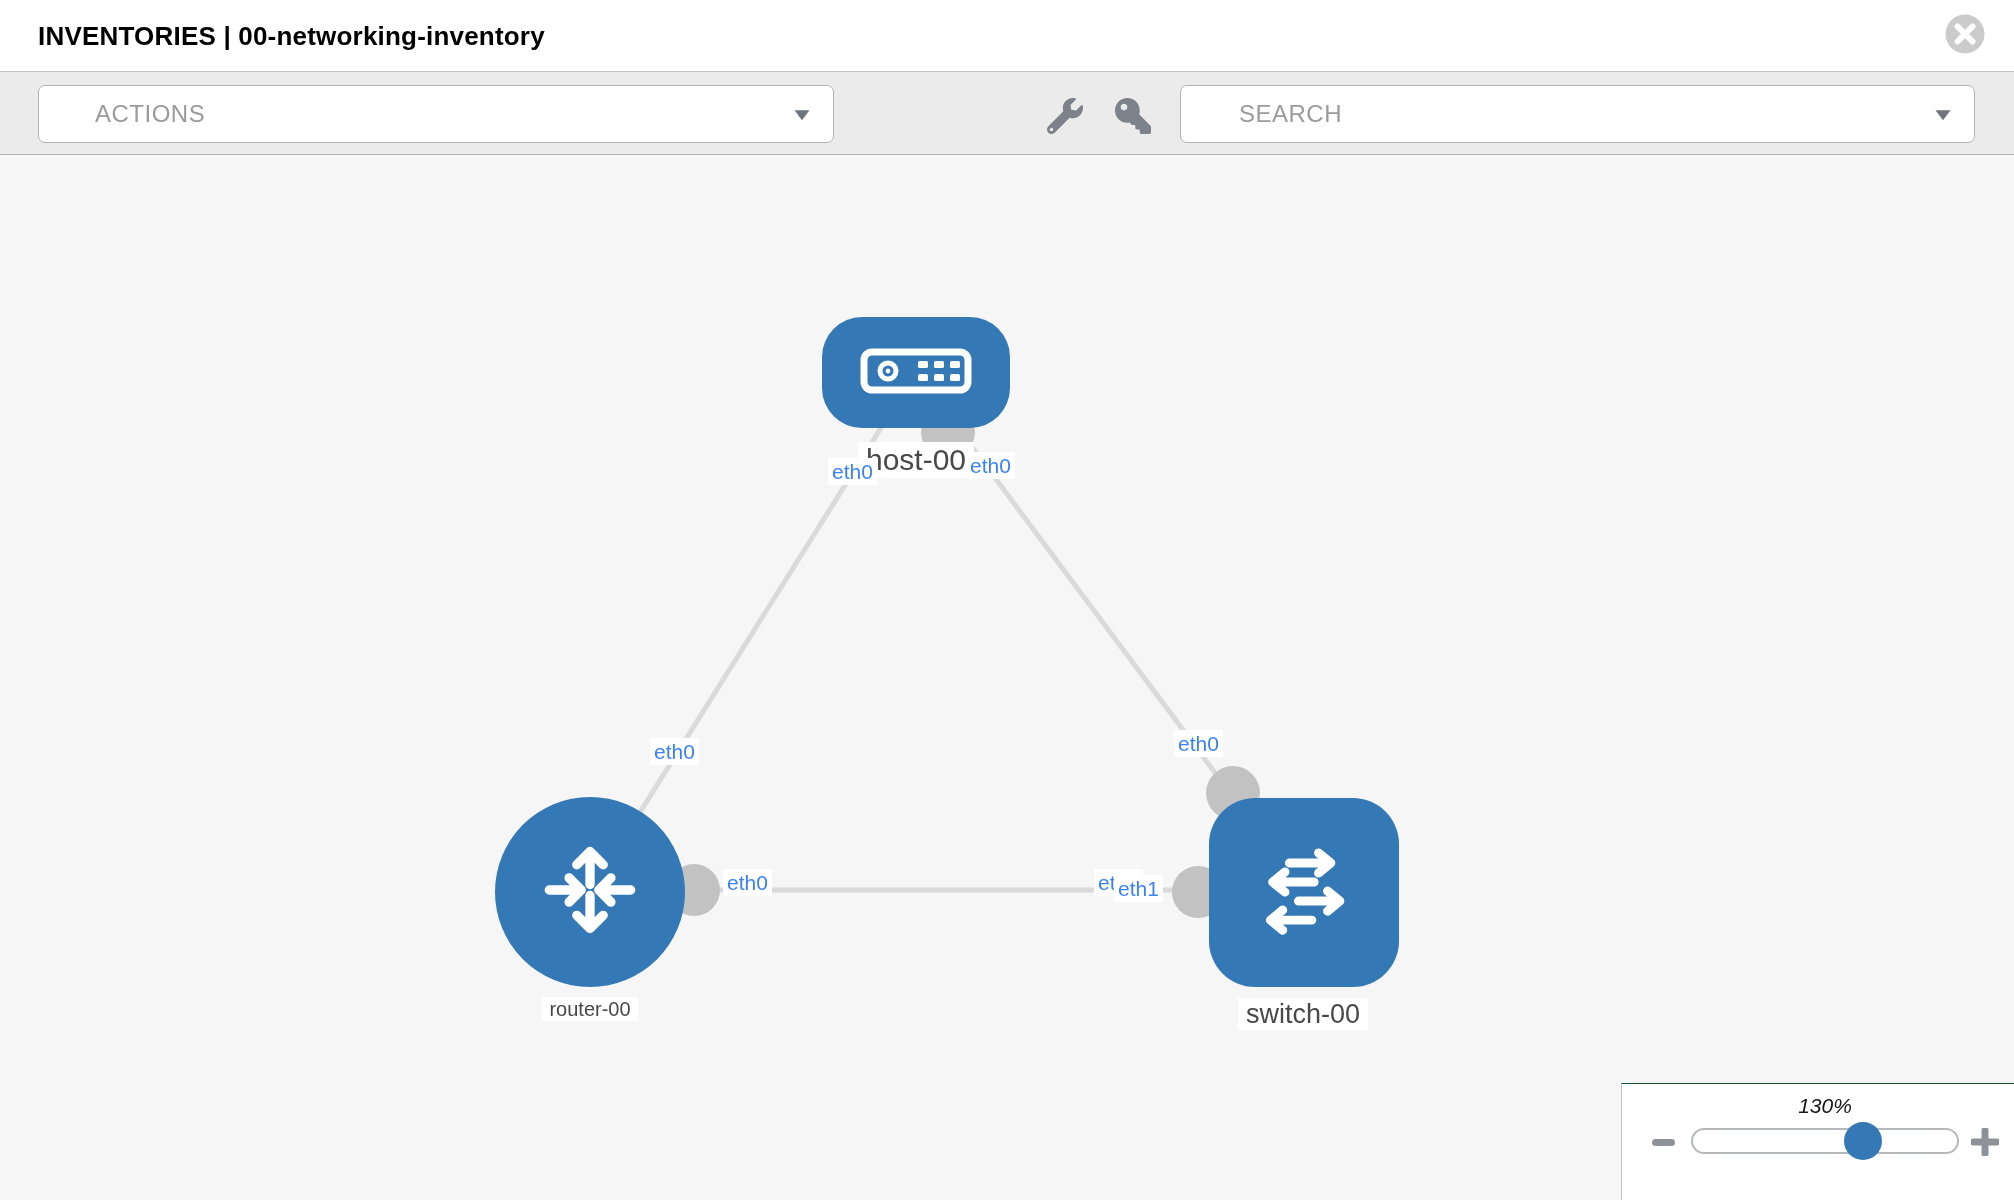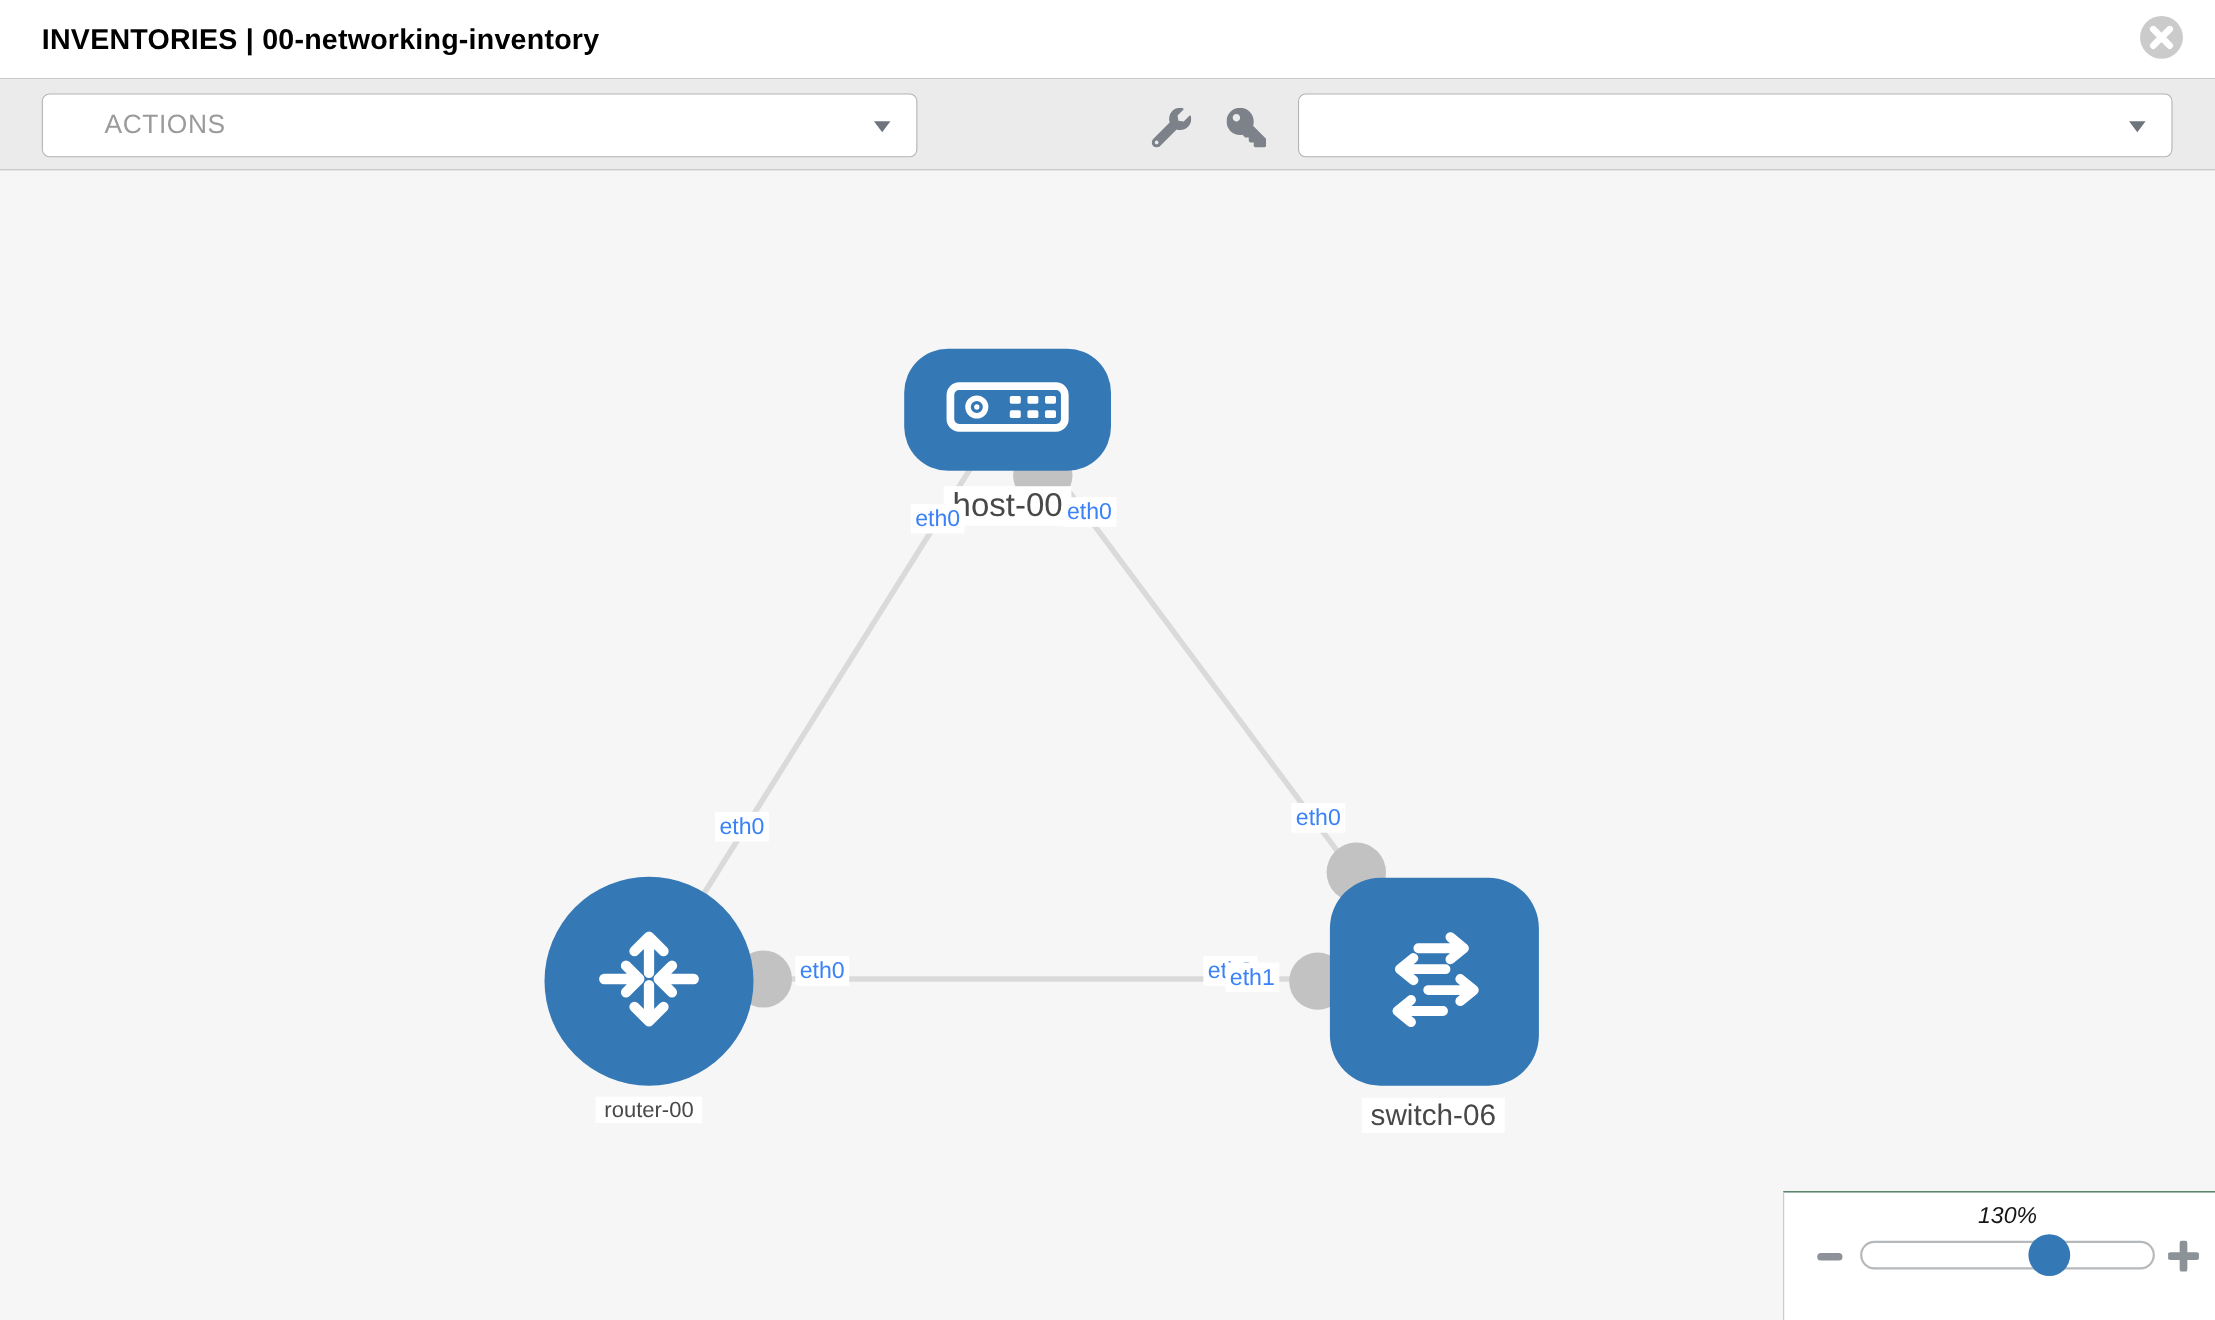--- a/index.html
+++ b/index.html
@@ -109,20 +109,21 @@
     <span>
       <svg width="36" height="36" viewBox="0 0 512 512">
         <g transform="scale(-1,1) translate(-512,0)">
           <path fill="#7c818a" d="M512 176.001C512 273.203 433.202 352 336 352c-11.22 0-22.19-1.062-32.827-3.069l-24.012 27.014A23.999 23.999 0 0 1 261.223 384H224v40c0 13.255-10.745 24-24 24h-40v40c0 13.255-10.745 24-24 24H24c-13.255 0-24-10.745-24-24v-78.059c0-6.365 2.529-12.47 7.029-16.971l161.802-161.802C163.108 219.656 160 198.169 160 176 160 78.798 238.797.001 335.999 0 433.488-.001 512 78.511 512 176.001zM336 128c0 26.51 21.49 48 48 48s48-21.49 48-48-21.49-48-48-48-48 21.49-48 48z"></path>
         </g>
       </svg>
     </span>
   </button>
 
   <div class="dropdown" id="search-dd">
+    <input class="search-input" type="text" placeholder="SEARCH" style="">
     <span class="dd-caret">
       <svg width="18" height="13" viewBox="0 0 18 13">
           <path d="M1.5 1.5 L16.5 1.5 L9 11.5 Z" fill="#6d747c"></path>
         </svg>
     </span>
   </div>
 </div>
 
 <div class="canvas">
 
@@ -169,21 +170,21 @@
         <path d="M37 25 L71 25 M63 16 L74 25 L63 34"></path>
         <path d="M59 42 L25 42 M33 33 L22 42 L33 51"></path>
         <path d="M45 59 L79 59 M71 50 L82 59 L71 68"></path>
         <path d="M57 76 L23 76 M31 67 L20 76 L31 85"></path>
       </svg>
     </span>
   </div>
 
   <div class="nodelabel" id="label-host">host-00</div>
   <div class="nodelabel" id="label-router">router-00</div>
-  <div class="nodelabel" id="label-switch">switch-06</div>
+  <div class="nodelabel" id="label-switch">switch-00</div>
 
   <div class="iflabel" id="if-host-left">eth0</div>
   <div class="iflabel" id="if-mid-left">eth0</div>
   <div class="iflabel" id="if-host-right">eth0</div>
   <div class="iflabel" id="if-mid-right">eth0</div>
   <div class="iflabel" id="if-router-side">eth0</div>
   <div class="iflabel" id="if-switch-behind">eth0</div>
   <div class="iflabel" id="if-switch-front">eth1</div>
 
   <div class="zoom-panel">

